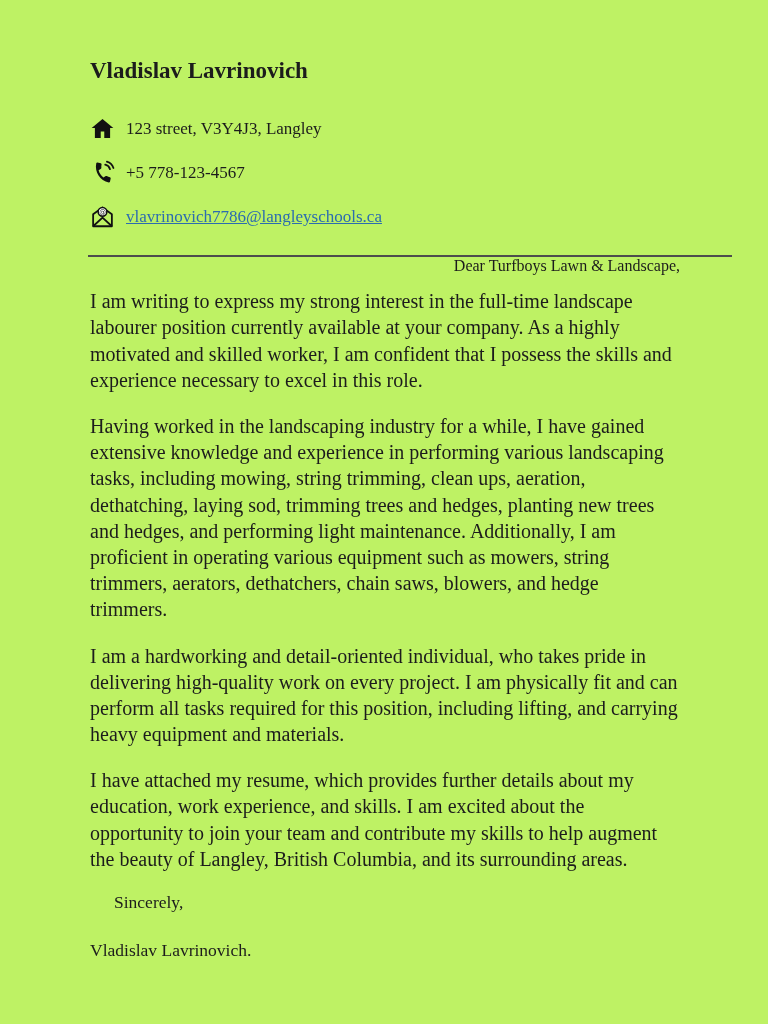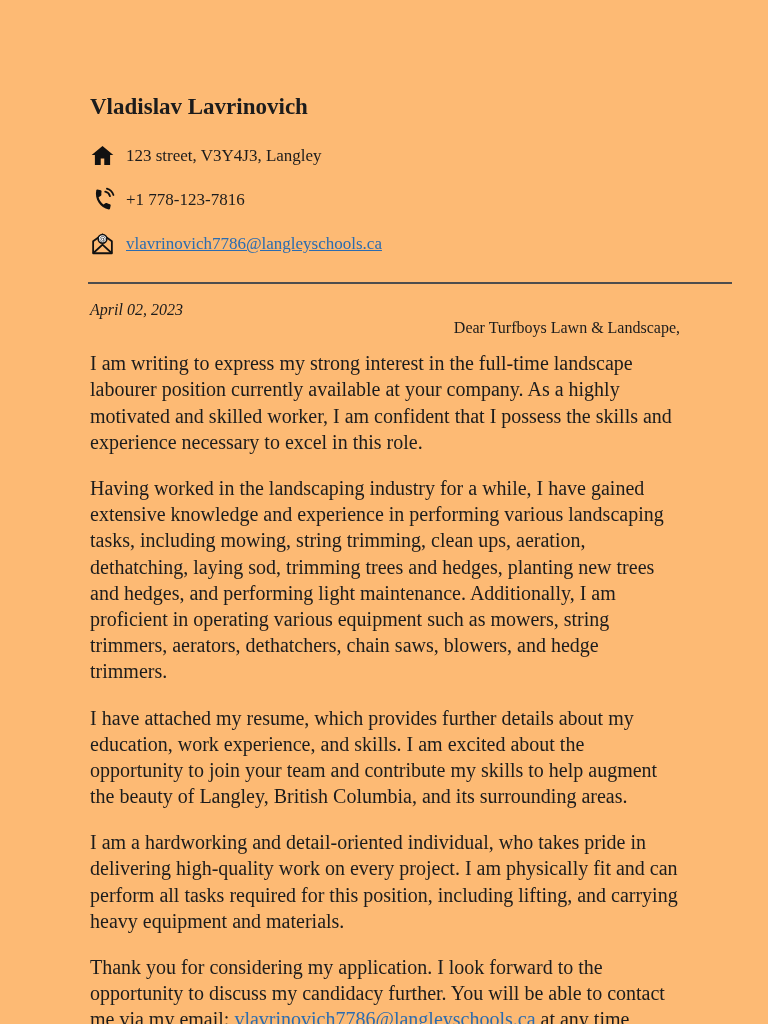--- a/index.html
+++ b/index.html
@@ -12,37 +12,37 @@
     height: 1024px;
     font-family: "Liberation Serif", serif;
     color: var(--text-color, #1c1c1c);
     position: relative;
     overflow: hidden;
   }
   .page {
     box-sizing: border-box;
     width: 768px;
     height: 1024px;
-    padding: 94px 88px 0 90px;
-    background: #fdba74;
+    padding: 58px 88px 0 90px;
+    background: #bef264;
   }
   .sender-name {
     font-size: 23px;
     font-weight: 700;
     margin: 0;
     line-height: 1.1;
   }
   .contact-row {
     display: flex;
     align-items: center;
     gap: 11px;
     margin-top: 19px;
     font-size: 17px;
   }
-  .contact-row:first-of-type { margin-top: 24px; }
+  .contact-row:first-of-type { margin-top: 33px; }
   .icon {
     width: 25px;
     height: 25px;
     flex: 0 0 25px;
     display: inline-flex;
     align-items: center;
     justify-content: center;
   }
   .icon svg { width: 100%; height: 100%; }
   a.email-link {
@@ -99,48 +99,46 @@
   </div>
 
   <div class="contact-row">
     <span class="icon">
       <svg viewBox="0 0 24 24" aria-hidden="true">
         <path d="M7.9 10.6c1.3 2.6 3.4 4.7 6 6l1.9-1.9c.25-.25.6-.33.92-.22 1 .33 2.1.51 3.2.51.52 0 .95.43.95.95v3.3c0 .52-.43.95-.95.95C11.4 20.2 4.3 13.1 4.3 4.6c0-.52.43-.95.95-.95h3.3c.52 0 .95.43.95.95 0 1.15.18 2.2.51 3.2.1.32.03.68-.23.93l-1.88 1.87z" fill="#111111" transform="rotate(12 12 12)"></path>
         <path d="M14.6 4.4 a6.2 6.2 0 0 1 4.6 4.4" fill="none" stroke="#111111" stroke-width="1.7" stroke-linecap="round"></path>
         <path d="M16.2 1.6 a9.4 9.4 0 0 1 6.3 6.1" fill="none" stroke="#111111" stroke-width="1.7" stroke-linecap="round"></path>
       </svg>
     </span>
-    <span>+1 778-123-7816</span>
+    <span>+5 778-123-4567</span>
   </div>
 
   <div class="contact-row">
     <span class="icon">
       <svg viewBox="0 0 32 32" aria-hidden="true">
         <path d="M4 13 L16 4.5 L28 13 V28.5 H4 Z" fill="none" stroke="#111111" stroke-width="2.3" stroke-linejoin="round"></path>
         <path d="M4 28.5 L16 17.5 L28 28.5" fill="none" stroke="#111111" stroke-width="2.3" stroke-linejoin="round"></path>
         <circle cx="16" cy="10" r="5.6" fill="#ffffff" stroke="#111111" stroke-width="2"></circle>
         <text x="16" y="13" text-anchor="middle" font-size="8.5" font-family="'DejaVu Sans', sans-serif" fill="#111111">@</text>
       </svg>
     </span>
     <a class="email-link" href="#">vlavrinovich7786@langleyschools.ca</a>
   </div>
 
   <hr class="divider">
 
-  <div class="date-line">April 02, 2023</div>
 
   <div class="salutation">Dear Turfboys Lawn &amp; Landscape,</div>
 
   <p class="body-paragraph">I am writing to express my strong interest in the full-time landscape labourer position currently available at your company. As a highly motivated and skilled worker, I am confident that I possess the skills and experience necessary to excel in this role.</p>
 
   <p class="body-paragraph">Having worked in the landscaping industry for a while, I have gained extensive knowledge and experience in performing various landscaping tasks, including mowing, string trimming, clean ups, aeration, dethatching, laying sod, trimming trees and hedges, planting new trees and hedges, and performing light maintenance. Additionally, I am proficient in operating various equipment such as mowers, string trimmers, aerators, dethatchers, chain saws, blowers, and hedge trimmers.</p>
 
+  <p class="body-paragraph">I am a hardworking and detail-oriented individual, who takes pride in delivering high-quality work on every project. I am physically fit and can perform all tasks required for this position, including lifting, and carrying heavy equipment and materials.</p>
+
   <p class="body-paragraph">I have attached my resume, which provides further details about my education, work experience, and skills. I am excited about the opportunity to join your team and contribute my skills to help augment the beauty of Langley, British Columbia, and its surrounding areas.</p>
 
-  <p class="body-paragraph">I am a hardworking and detail-oriented individual, who takes pride in delivering high-quality work on every project. I am physically fit and can perform all tasks required for this position, including lifting, and carrying heavy equipment and materials.</p>
-
-  <p class="body-paragraph"><span>Thank you for considering my application. I look forward to the opportunity to discuss my candidacy further. You will be able to contact me via my email: </span><a class="email-link" href="#">vlavrinovich7786@langleyschools.ca</a><span> at any time between 9am – 10pm.</span></p>
 
   <div class="signoff">Sincerely,</div>
 
   <div class="signature">Vladislav Lavrinovich.</div>
 
 </div>
 
 </body></html>

